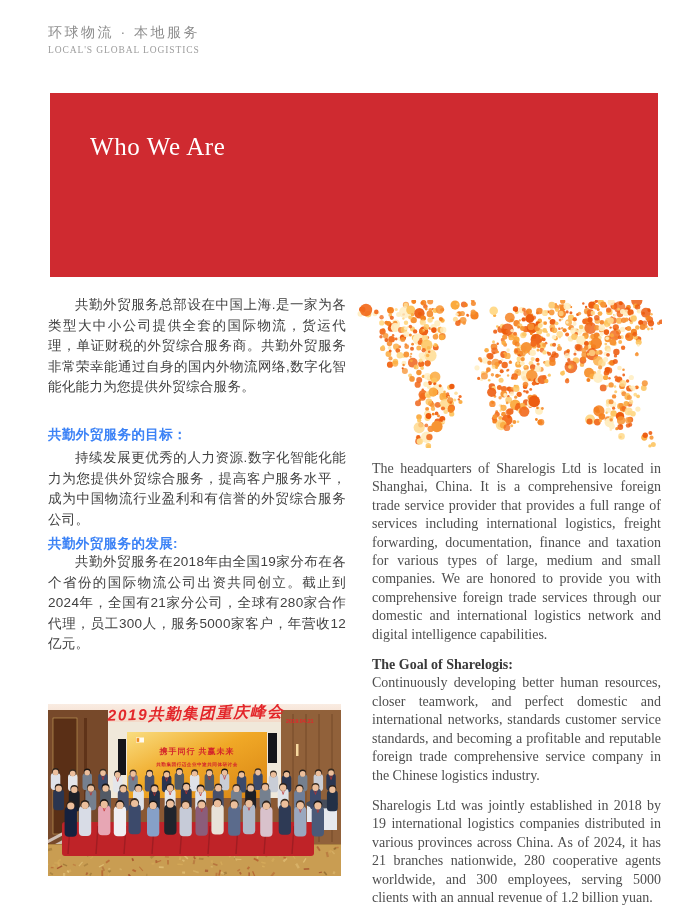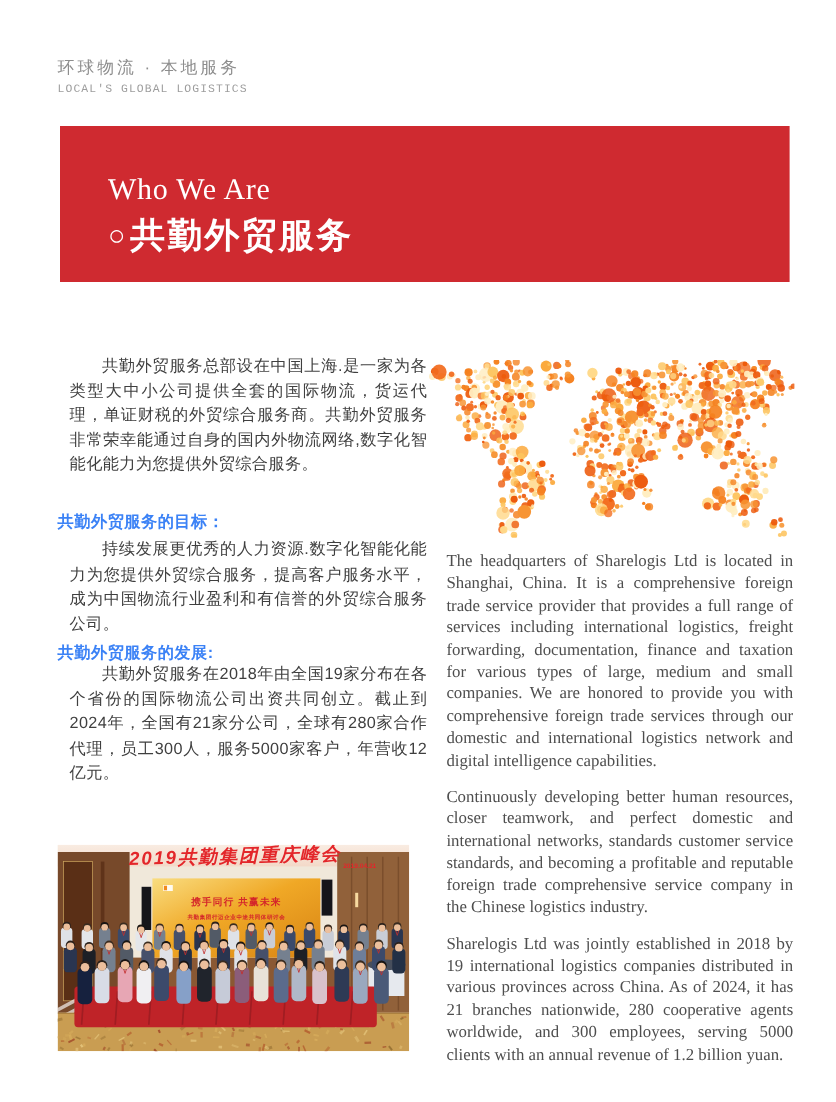--- a/index.html
+++ b/index.html
@@ -2,53 +2,50 @@
 <html><head>
 <meta charset="utf-8">
 <style>
   html,body{margin:0;padding:0;}
   body{
     width:697px;height:918px;position:relative;background:#ffffff;
     font-family:"Liberation Sans",sans-serif;overflow:hidden;
   }
   .abs{position:absolute;}
   
-  .brand{left:48px;top:24px;margin-top:24px;}
+  .brand{left:48px;top:24px;}
   .brand-zh{font-size:14px;color:#8d8d8d;letter-spacing:2.5px;}
-  .brand-en{font-size:9.5px;color:#9d9d9d;font-family:Liberation Mono, monospace;letter-spacing:0.9px;margin-top:3px;}
+  .brand-en{font-size:9.5px;color:#9d9d9d;font-family:Liberation Serif, serif;letter-spacing:0.9px;margin-top:3px;}
   
-  .banner{left:50px;top:105px;width:608px;height:130px;background:#cf2a30;color:#fff;box-sizing:border-box;padding:40px 0 0 40px;}
+  .banner{left:50px;top:93px;width:608px;height:184px;background:#cf2a30;color:#fff;box-sizing:border-box;padding:40px 0 0 40px;}
   .banner-sub{font-family:"Liberation Serif",serif;font-size:25px;letter-spacing:0.6px;}
   .banner-title{font-size:29px;font-weight:bold;letter-spacing:2px;margin-top:4px;}
   .ring{font-weight:400;font-size:24px;vertical-align:2px;margin-right:2px;}
   
-  .zh{left:58px;width:298px;color:#3f3f3f;font-size:13.5px;line-height:20.6px;letter-spacing:0.3px;text-align:justify;}
+  .zh{left:48px;width:298px;color:#3f3f3f;font-size:13.5px;line-height:20.6px;letter-spacing:0.3px;text-align:justify;}
   .zh p{margin:0;text-indent:2em;}
   .zh-h{left:48px;width:298px;color:#3b82f6;font-size:13.5px;font-weight:bold;letter-spacing:0.4px;}
   
   .en{left:372px;top:460px;width:289px;font-family:"Liberation Serif",serif;font-size:14px;line-height:18.4px;color:#4e4e4e;text-align:justify;}
   .en p{margin:0 0 12px 0;}
   .en h4{margin:0;font-size:14px;color:#3a3a3a;}
   .map-wrap{left:350px;top:300px;width:312px;height:148px;}
   .photo-wrap{left:48px;top:704px;width:293px;height:172px;}
   svg{display:block;}
 </style>
 </head>
 <body>
 
 <div class="abs brand">
   <div class="brand-zh">环球物流 · 本地服务</div>
   <div class="brand-en">LOCAL'S GLOBAL LOGISTICS</div>
 </div>
 
 <div class="abs banner">
   <div class="banner-sub">Who We Are</div>
-  <div class="banner-title">
-    <span class="ring">○</span><span>共勤外贸服务</span>
-  </div>
 </div>
 
 <div class="abs zh" style="top:295px;">
   <p>共勤外贸服务总部设在中国上海.是一家为各类型大中小公司提供全套的国际物流，货运代理，单证财税的外贸综合服务商。共勤外贸服务非常荣幸能通过自身的国内外物流网络,数字化智能化能力为您提供外贸综合服务。</p>
 </div>
 <div class="abs zh-h" style="top:426px;">共勤外贸服务的目标：</div>
 <div class="abs zh" style="top:448px;">
   <p>持续发展更优秀的人力资源.数字化智能化能力为您提供外贸综合服务，提高客户服务水平，成为中国物流行业盈利和有信誉的外贸综合服务公司。</p>
 </div>
 <div class="abs zh-h" style="top:535px;">共勤外贸服务的发展:</div>
@@ -866,20 +863,21 @@
         <circle cx="78.7" cy="147.0" r="2.1" fill="#fbaa3e" opacity="0.80"></circle>
         <circle cx="78.3" cy="145.9" r="2.8" fill="#fdc45e" opacity="0.83"></circle>
         <circle cx="303.3" cy="144.6" r="2.5" fill="#fdc45e" opacity="0.88"></circle>
         <circle cx="299.9" cy="145.9" r="1.7" fill="#fdc45e" opacity="0.90"></circle>
       </g>
   </svg>
 </div>
 
 <div class="abs en">
   <p>The headquarters of Sharelogis Ltd is located in Shanghai, China. It is a comprehensive foreign trade service provider that provides a full range of services including international logistics, freight forwarding, documentation, finance and taxation for various types of large, medium and small companies. We are honored to provide you with comprehensive foreign trade services through our domestic and international logistics network and digital intelligence capabilities.</p>
+  <h4>The Goal of Sharelogis:</h4>
   <p>Continuously developing better human resources, closer teamwork, and perfect domestic and international networks, standards customer service standards, and becoming a profitable and reputable foreign trade comprehensive service company in the Chinese logistics industry.</p>
   <p>Sharelogis Ltd was jointly established in 2018 by 19 international logistics companies distributed in various provinces across China. As of 2024, it has 21 branches nationwide, 280 cooperative agents worldwide, and 300 employees, serving 5000 clients with an annual revenue of 1.2 billion yuan.</p>
 </div>
 
 <div class="abs photo-wrap">
   <svg width="293" height="172" viewBox="0 0 293 172">
     <defs>
       <linearGradient id="goldGrad" x1="0" y1="0" x2="1" y2="1">
         <stop offset="0" stop-color="#f9dd80"></stop>
         <stop offset="0.45" stop-color="#f0a826"></stop>

